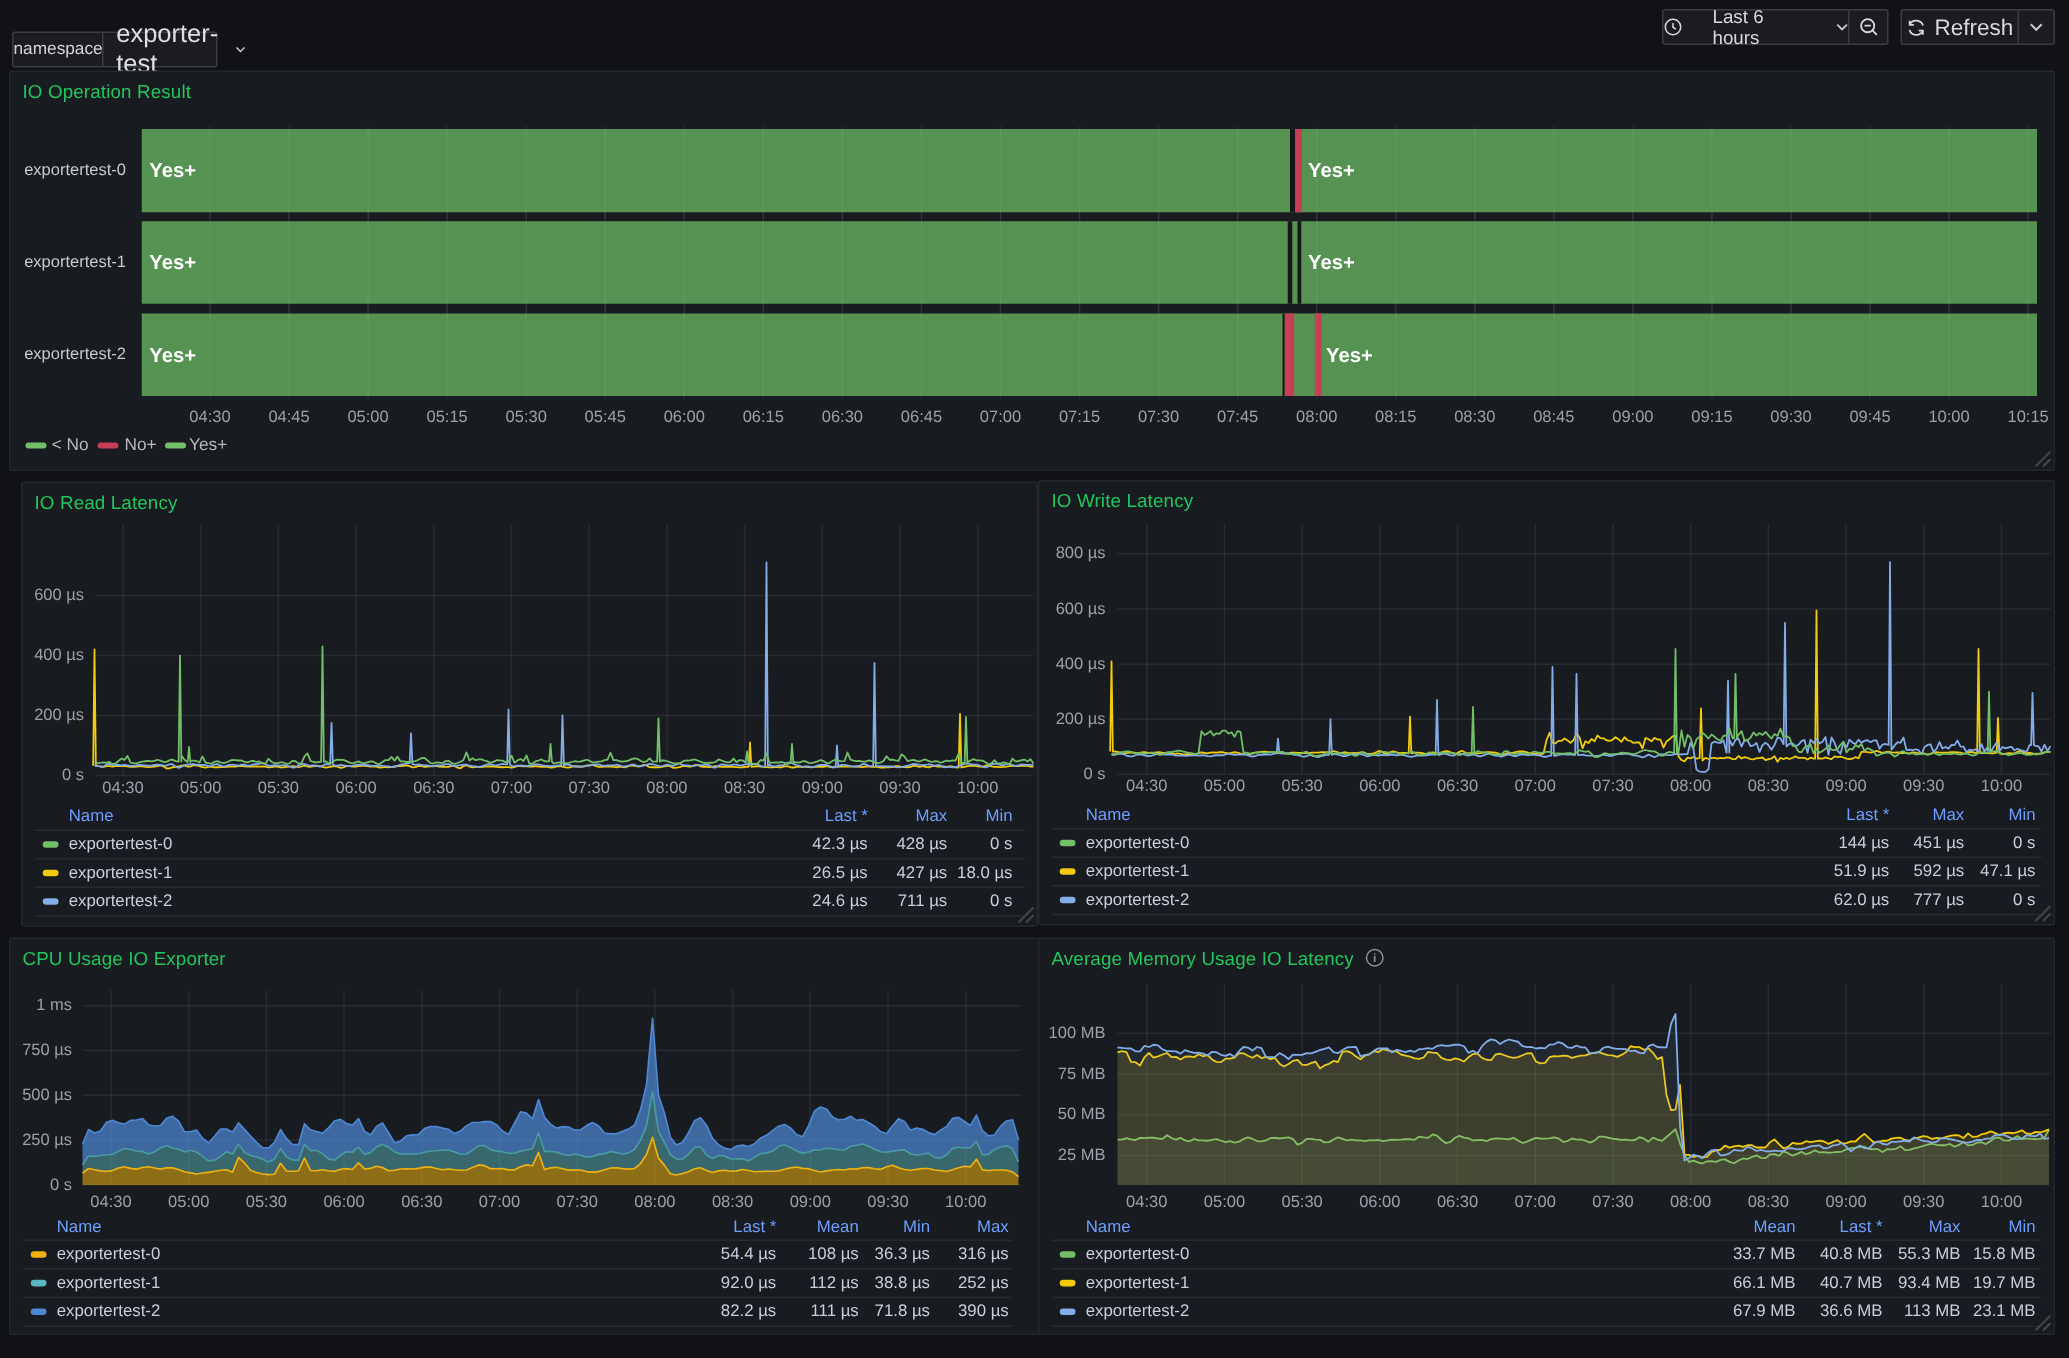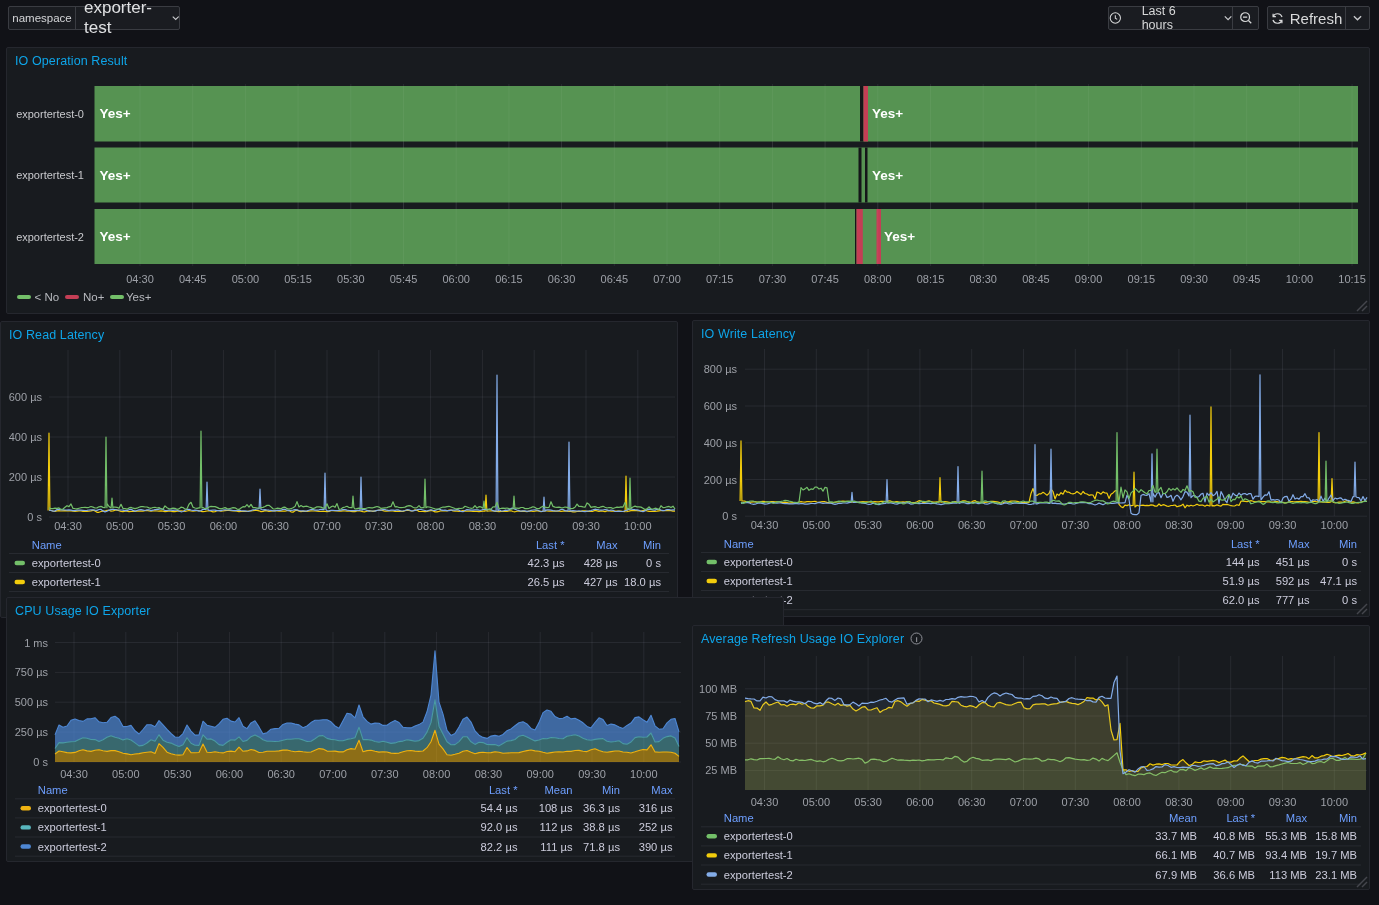--- a/index.html
+++ b/index.html
@@ -1,21 +1,21 @@
 <!DOCTYPE html>
 <html><head><meta charset="utf-8"><style>
 *{margin:0;padding:0;box-sizing:border-box}
 body{width:1379px;height:905px;background:#111217;font-family:"Liberation Sans",sans-serif;position:relative;overflow:hidden}
 .panel{position:absolute;background:#181B1F;border:1px solid #25272E;border-radius:2px}
-.ptitle{position:absolute;left:8px;top:6px;font-size:12.5px;color:#0ea5e9;font-weight:500;letter-spacing:0.1px}
+.ptitle{position:absolute;left:8px;top:6px;font-size:12.5px;color:#22c55e;font-weight:500;letter-spacing:0.1px}
 .rz{position:absolute;right:1px;bottom:1px}
 .tb{position:absolute;display:flex;align-items:center;height:24px;border:1px solid #3A3C42;border-radius:2px;background:#1A1C21;color:#D8D9DA;font-size:13px;font-weight:500}
 </style></head><body>
 
-<div class="tb" style="left:8px;top:6px;font-weight:400;width:172px">
+<div class="tb" style="left:8px;top:21px;font-weight:400;width:137px">
   <div style="width:67px;height:100%;display:flex;align-items:center;justify-content:center;border-right:1px solid #3A3C42;font-size:11.5px;color:#D4D5D8;font-weight:500">namespace</div>
   <div style="flex:1;padding-left:8px;font-size:17px;color:#DFE0E2;display:flex;align-items:center;gap:9px">exporter-test
     <svg width="9" height="6" viewBox="0 0 10 6">
         <path d="M1 1 L5 5 L9 1" stroke="#C9CACD" stroke-width="1.5" fill="none"></path>
       </svg>
   </div>
 </div>
 <div class="tb" style="left:1108px;top:6px;width:151px;font-size:12.5px">
   <div style="display:flex;align-items:center;gap:20px;height:100%;border-right:1px solid #3A3C42;width:124px;justify-content:center">
     <svg width="14" height="14" viewBox="0 0 16 16" fill="none" stroke="#D8D9DA" stroke-width="1.3">
@@ -150,21 +150,21 @@
       <rect x="58" y="247" width="14" height="4" rx="2" fill="#C43E55"></rect>
       <text x="76.0" y="249.0" font-size="11.5" fill="#B7B9BE" text-anchor="start" font-weight="400" dominant-baseline="central">No+</text>
       <rect x="103" y="247" width="14" height="4" rx="2" fill="#73BF69"></rect>
       <text x="119.0" y="249.0" font-size="11.5" fill="#B7B9BE" text-anchor="start" font-weight="400" dominant-baseline="central">Yes+</text>
     </svg>
   <svg class="rz" width="12" height="12">
       <line x1="1" y1="11" x2="11" y2="1" stroke="#44464D" stroke-width="1.4"></line>
       <line x1="6" y1="11" x2="11" y2="6" stroke="#44464D" stroke-width="1.4"></line>
     </svg>
 </div>
-<div class="panel" style="left:0;top:321px;width:678px;height:297px">
+<div class="panel" style="left:14px;top:321px;width:678px;height:297px">
   <div class="ptitle">IO Read Latency</div>
   <svg width="676" height="295" style="position:absolute;left:0;top:0" font-family="&quot;Liberation Sans&quot;,sans-serif">
       <line x1="48.0" y1="75.0" x2="674.0" y2="75.0" stroke="rgba(204,204,220,0.09)"></line>
       <text x="41.0" y="75.0" font-size="11" fill="#9DA0A7" text-anchor="end" font-weight="400" dominant-baseline="central">600 µs</text>
       <line x1="48.0" y1="115.0" x2="674.0" y2="115.0" stroke="rgba(204,204,220,0.09)"></line>
       <text x="41.0" y="115.0" font-size="11" fill="#9DA0A7" text-anchor="end" font-weight="400" dominant-baseline="central">400 µs</text>
       <line x1="48.0" y1="155.0" x2="674.0" y2="155.0" stroke="rgba(204,204,220,0.09)"></line>
       <text x="41.0" y="155.0" font-size="11" fill="#9DA0A7" text-anchor="end" font-weight="400" dominant-baseline="central">200 µs</text>
       <line x1="48.0" y1="195.0" x2="674.0" y2="195.0" stroke="rgba(204,204,220,0.09)"></line>
       <text x="41.0" y="195.0" font-size="11" fill="#9DA0A7" text-anchor="end" font-weight="400" dominant-baseline="central">0 s</text>
@@ -286,21 +286,21 @@
       <text x="30.8" y="279.0" font-size="11.2" fill="#CCCCDC" text-anchor="start" font-weight="400" dominant-baseline="central">exportertest-2</text>
       <text x="566.5" y="279.0" font-size="11.2" fill="#CCCCDC" text-anchor="end" font-weight="400" dominant-baseline="central">62.0 µs</text>
       <text x="616.5" y="279.0" font-size="11.2" fill="#CCCCDC" text-anchor="end" font-weight="400" dominant-baseline="central">777 µs</text>
       <text x="664.0" y="279.0" font-size="11.2" fill="#CCCCDC" text-anchor="end" font-weight="400" dominant-baseline="central">0 s</text>
     </svg>
   <svg class="rz" width="12" height="12">
       <line x1="1" y1="11" x2="11" y2="1" stroke="#44464D" stroke-width="1.4"></line>
       <line x1="6" y1="11" x2="11" y2="6" stroke="#44464D" stroke-width="1.4"></line>
     </svg>
 </div>
-<div class="panel" style="left:6px;top:597px;width:778px;height:265px">
+<div class="panel" style="left:6px;top:625px;width:778px;height:265px">
   <div class="ptitle">CPU Usage IO Exporter</div>
   <svg width="676" height="263" style="position:absolute;left:0;top:0" font-family="&quot;Liberation Sans&quot;,sans-serif">
       <line x1="48" y1="44.5" x2="674" y2="44.5" stroke="rgba(204,204,220,0.09)"></line>
       <text x="41.0" y="44.5" font-size="11" fill="#9DA0A7" text-anchor="end" font-weight="400" dominant-baseline="central">1 ms</text>
       <line x1="48" y1="74.4" x2="674" y2="74.4" stroke="rgba(204,204,220,0.09)"></line>
       <text x="41.0" y="74.4" font-size="11" fill="#9DA0A7" text-anchor="end" font-weight="400" dominant-baseline="central">750 µs</text>
       <line x1="48" y1="104.2" x2="674" y2="104.2" stroke="rgba(204,204,220,0.09)"></line>
       <text x="41.0" y="104.2" font-size="11" fill="#9DA0A7" text-anchor="end" font-weight="400" dominant-baseline="central">500 µs</text>
       <line x1="48" y1="134.1" x2="674" y2="134.1" stroke="rgba(204,204,220,0.09)"></line>
       <text x="41.0" y="134.1" font-size="11" fill="#9DA0A7" text-anchor="end" font-weight="400" dominant-baseline="central">250 µs</text>
@@ -363,21 +363,21 @@
       <text x="565.5" y="248.5" font-size="11.2" fill="#CCCCDC" text-anchor="end" font-weight="400" dominant-baseline="central">111 µs</text>
       <text x="613.0" y="248.5" font-size="11.2" fill="#CCCCDC" text-anchor="end" font-weight="400" dominant-baseline="central">71.8 µs</text>
       <text x="665.5" y="248.5" font-size="11.2" fill="#CCCCDC" text-anchor="end" font-weight="400" dominant-baseline="central">390 µs</text>
     </svg>
   <svg class="rz" width="12" height="12">
       <line x1="1" y1="11" x2="11" y2="1" stroke="#44464D" stroke-width="1.4"></line>
       <line x1="6" y1="11" x2="11" y2="6" stroke="#44464D" stroke-width="1.4"></line>
     </svg>
 </div>
 <div class="panel" style="left:692px;top:625px;width:678px;height:265px">
-  <div class="ptitle">Average Refresh Usage IO Explorer</div>
+  <div class="ptitle">Average Memory Usage IO Latency</div>
   <svg width="676" height="263" style="position:absolute;left:0;top:0" font-family="&quot;Liberation Sans&quot;,sans-serif">
       <line x1="52" y1="62.8" x2="674" y2="62.8" stroke="rgba(204,204,220,0.09)"></line>
       <text x="44.0" y="62.8" font-size="11" fill="#9DA0A7" text-anchor="end" font-weight="400" dominant-baseline="central">100 MB</text>
       <line x1="52" y1="90.0" x2="674" y2="90.0" stroke="rgba(204,204,220,0.09)"></line>
       <text x="44.0" y="90.0" font-size="11" fill="#9DA0A7" text-anchor="end" font-weight="400" dominant-baseline="central">75 MB</text>
       <line x1="52" y1="117.2" x2="674" y2="117.2" stroke="rgba(204,204,220,0.09)"></line>
       <text x="44.0" y="117.2" font-size="11" fill="#9DA0A7" text-anchor="end" font-weight="400" dominant-baseline="central">50 MB</text>
       <line x1="52" y1="144.4" x2="674" y2="144.4" stroke="rgba(204,204,220,0.09)"></line>
       <text x="44.0" y="144.4" font-size="11" fill="#9DA0A7" text-anchor="end" font-weight="400" dominant-baseline="central">25 MB</text>
       <line x1="71.5" y1="30" x2="71.5" y2="164" stroke="rgba(204,204,220,0.09)"></line>

